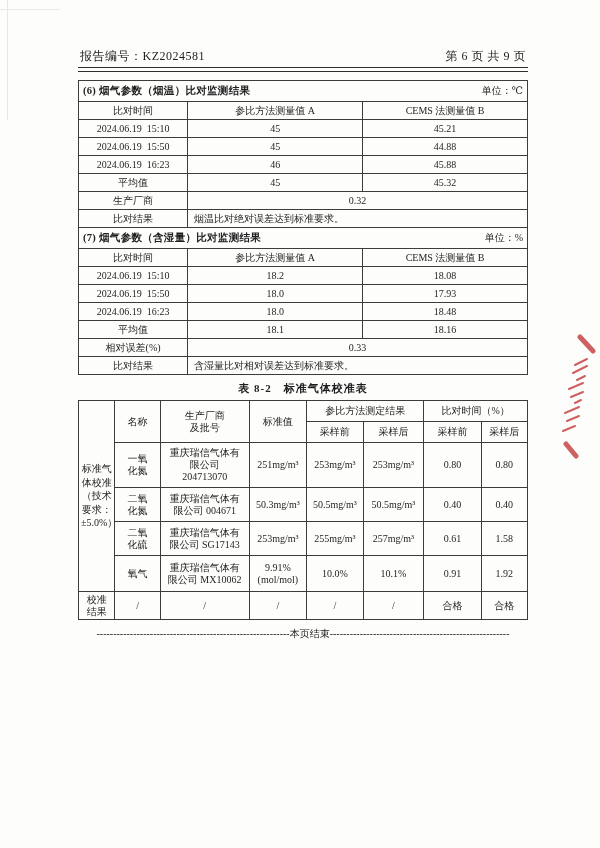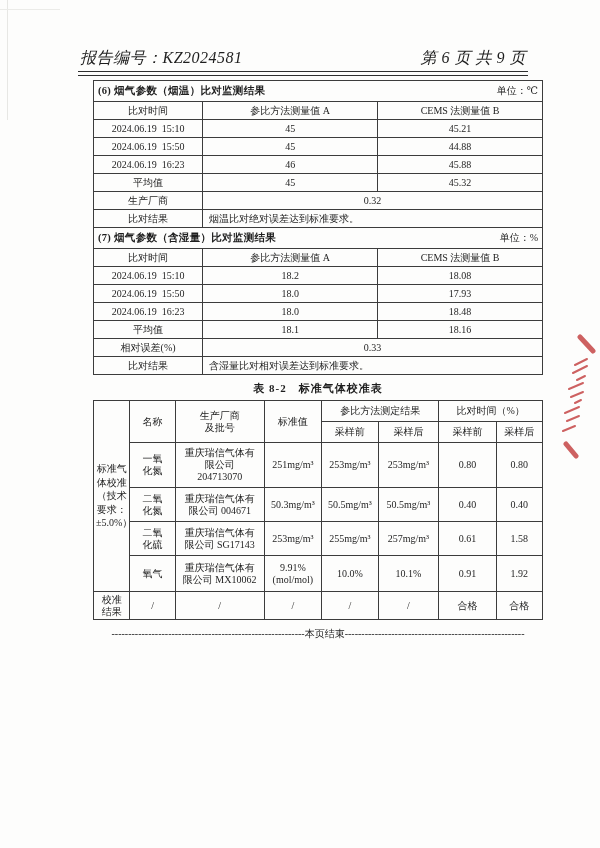--- a/index.html
+++ b/index.html
@@ -13,25 +13,25 @@
   }
   
   .edge-left   { position:absolute; left:7px;  top:0;  width:1px; height:120px; background:#e7e7e4; }
   .edge-top    { position:absolute; left:0;  top:9px;  width:60px; height:1px; background:#ebebe8; }
 
   .doc-header {
     position:absolute; left:78px; top:48px; width:450px;
   }
   .doc-header .hd-row {
     display:flex; justify-content:space-between; align-items:flex-end;
-    font-size:16px; letter-spacing:0.5px; padding:0 2px 2px 2px;font-style:italic;
+    font-size:12px; letter-spacing:0.5px; padding:0 2px 2px 2px;
   }
   .hd-rule { height:3px; border-top:1px solid #2e2e2e; border-bottom:1.6px solid #2e2e2e; }
 
-  .content { position:absolute; left:93px; top:80px; width:450px; }
+  .content { position:absolute; left:78px; top:80px; width:450px; }
 
   table { border-collapse:collapse; width:100%; table-layout:fixed; }
   td {
     border:1px solid #3c3c3c;
     text-align:center; vertical-align:middle;
     font-size:10px; line-height:1.2; padding:0 2px;
     overflow:hidden;
   }
   .cmp-table td { height:17px; }
   tr.title-row td { height:20px; padding:0 4px; }

